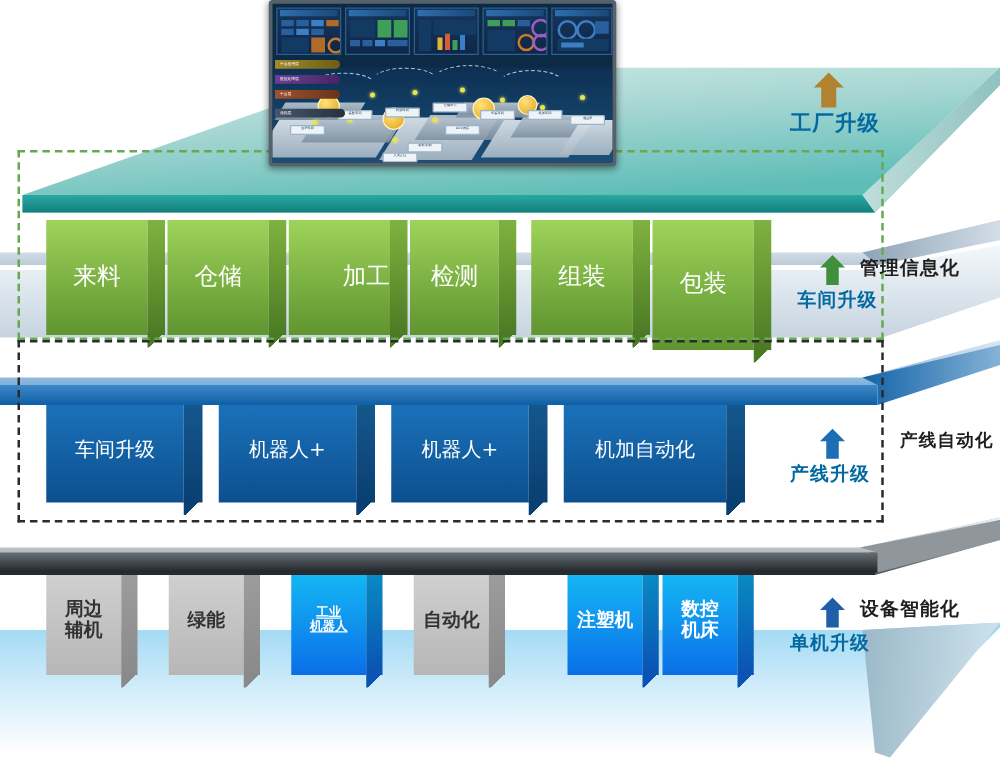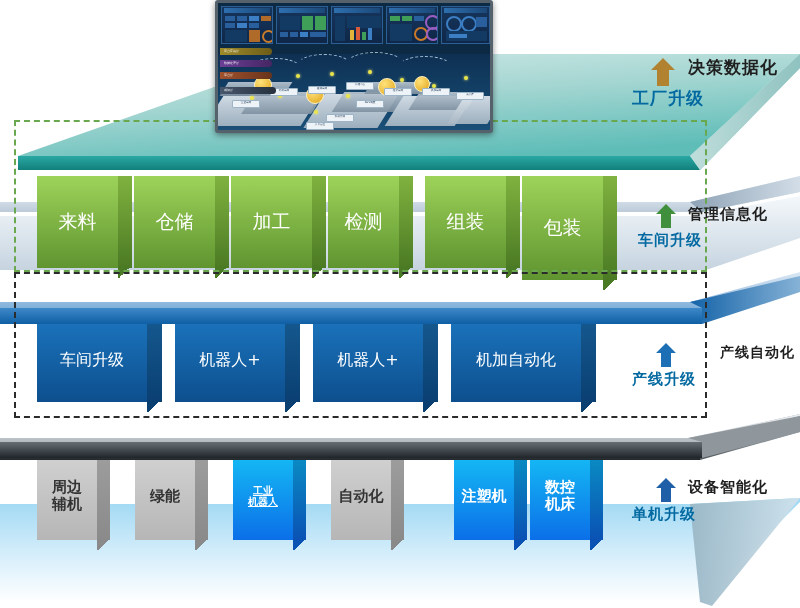--- a/index.html
+++ b/index.html
@@ -265,21 +265,21 @@
       <div class="sidetri" style="right:-14px;width:14px;height:12px;background:linear-gradient(135deg,#4b7a24 50%,transparent 50%);"></div>
     </div>
     <div class="box" style="left:134px;top:176px;width:81px;height:92px;">
       <div class="face" style="background:linear-gradient(180deg,#9ed35a,#5f9430);color:#fff;font-size:19px;">
         <span>仓储</span>
       </div>
       <div class="side" style="right:-14px;width:14px;background:linear-gradient(180deg,#7fb23f,#4b7a24);"></div>
       <div class="sidetri" style="right:-14px;width:14px;height:12px;background:linear-gradient(135deg,#4b7a24 50%,transparent 50%);"></div>
     </div>
     <div class="box" style="left:231px;top:176px;width:81px;height:92px;">
-      <div class="face" style="background:linear-gradient(180deg,#9ed35a,#5f9430);color:#fff;font-size:19px;">
+      <div class="face" style="background:linear-gradient(180deg,#9ed35a,#5f9430);color:#fff;font-size:19px;justify-content:flex-end;">
         <span>加工</span>
       </div>
       <div class="side" style="right:-14px;width:14px;background:linear-gradient(180deg,#7fb23f,#4b7a24);"></div>
       <div class="sidetri" style="right:-14px;width:14px;height:12px;background:linear-gradient(135deg,#4b7a24 50%,transparent 50%);"></div>
     </div>
     <div class="box" style="left:328px;top:176px;width:71px;height:92px;">
       <div class="face" style="background:linear-gradient(180deg,#9ed35a,#5f9430);color:#fff;font-size:19px;">
         <span>检测</span>
       </div>
       <div class="side" style="right:-14px;width:14px;background:linear-gradient(180deg,#7fb23f,#4b7a24);"></div>
@@ -476,21 +476,20 @@
       </div>
 
     </div>
   </div>
 
   <div class="arrow" style="left:650px;top:57px;width:26px;height:30px;">
     <svg width="26" height="30" viewBox="0 0 26 30">
       <polygon points="13,1 25,13 19,13 19,29 7,29 7,13 1,13" fill="#b1822f"></polygon>
     </svg>
   </div>
-  <div class="lvl-title" style="left:688px;top:56px;font-size:17px;">决策数据化</div>
   <div class="lvl-sub" style="left:632px;top:87px;font-size:17px;">工厂升级</div>
 
   <div class="arrow" style="left:655px;top:203px;width:22px;height:26px;">
     <svg width="22" height="26" viewBox="0 0 22 26">
       <polygon points="11,1 21,11 16,11 16,25 6,25 6,11 1,11" fill="#3f8f3c"></polygon>
     </svg>
   </div>
   <div class="lvl-title" style="left:688px;top:205px;font-size:15px;">管理信息化</div>
   <div class="lvl-sub" style="left:638px;top:231px;font-size:15px;">车间升级</div>
 

